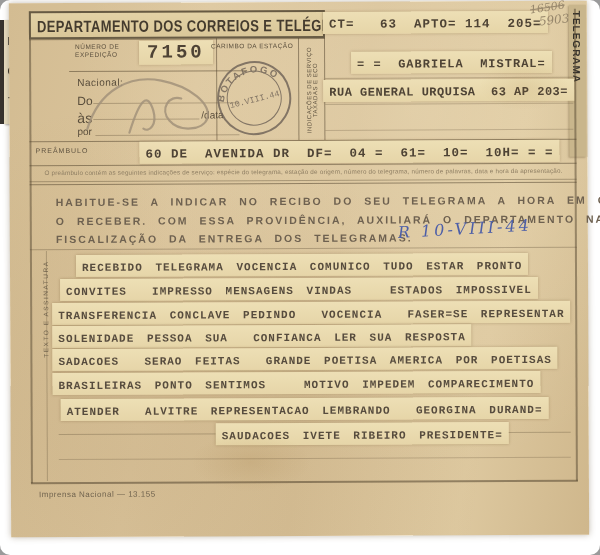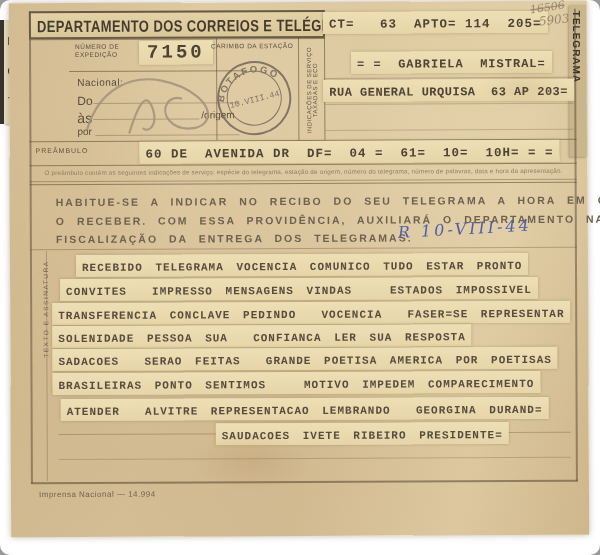--- a/index.html
+++ b/index.html
@@ -82,21 +82,21 @@
       <div class="formlabel" style="position:absolute;left:6px;top:4px;width:58px;font-size:6.5px;line-height:8px;text-transform:uppercase;">NÚMERO DE EXPEDIÇÃO</div>
       <div class="abs strip" style="left:70px;top:2px;padding:1px 8px;">
         <span class="mono typed" style="font-size:19px;letter-spacing:3px;">7150</span>
       </div>
       <div class="line" style="left:0;top:32px;width:178px;height:1px;"></div>
       <div style="position:absolute;left:8px;top:38px;font-size:10px;color:#5a4e3c;letter-spacing:.5px;">Nacional:</div>
       <div style="position:absolute;left:8px;top:55px;font-size:12px;color:#5a4e3c;">Do</div>
       <div class="line" style="left:24px;top:64px;width:146px;height:1px;opacity:.6;"></div>
       <div style="position:absolute;left:8px;top:71px;font-size:14px;color:#5a4e3c;">às</div>
       <div class="line" style="left:24px;top:80px;width:106px;height:1px;opacity:.6;"></div>
-      <div style="position:absolute;left:132px;top:71px;font-size:10px;color:#5a4e3c;">/origem</div>
+      <div style="position:absolute;left:132px;top:71px;font-size:10px;color:#5a4e3c;">/data</div>
       <div style="position:absolute;left:8px;top:87px;font-size:10px;color:#5a4e3c;">por</div>
       <div class="line" style="left:26px;top:96px;width:144px;height:1px;opacity:.6;"></div>
       <svg width="178" height="70" style="position:absolute;left:0;top:32px;" viewBox="0 0 178 70">
         <path d="M 18,58 C 30,18 62,4 92,10 C 122,16 142,34 138,48 C 134,60 110,62 100,50 C 90,38 100,24 112,28 M 60,62 C 70,30 78,20 84,40 C 88,54 80,62 74,58" fill="none" stroke="#a2927a" stroke-width="2.2" opacity="0.85" stroke-linecap="round"></path>
       </svg>
     </div>
 
     <div class="abs" style="left:198px;top:36px;width:92px;height:102px;border-right:1px solid rgba(84,70,48,.55);box-sizing:border-box;">
       <div class="formlabel" style="position:absolute;left:4px;top:4px;font-size:6.5px;white-space:nowrap;">CARIMBO DA ESTAÇÃO</div>
       <svg width="88" height="88" style="position:absolute;left:2px;top:12px;transform:rotate(-14deg);opacity:.8;" viewBox="0 0 88 88">
@@ -175,18 +175,18 @@
     </div>
     <div class="abs strip" style="left:50px;top:396px;">
       <span class="msg">ATENDER  ALVITRE REPRESENTACAO LEMBRANDO  GEORGINA DURAND=</span>
     </div>
     <div class="line" style="left:48px;top:431px;width:512px;height:1px;opacity:.55;"></div>
     <div class="abs strip" style="left:205px;top:421px;">
       <span class="msg">SAUDACOES IVETE RIBEIRO PRESIDENTE=</span>
     </div>
     <div class="line" style="left:48px;top:456px;width:512px;height:1px;opacity:.45;"></div>
 
-    <div style="position:absolute;left:28px;top:487px;font-size:8px;color:#70634e;letter-spacing:.5px;">Imprensa Nacional — 14.994</div>
+    <div style="position:absolute;left:28px;top:487px;font-size:8px;color:#70634e;letter-spacing:.5px;">Imprensa Nacional — 13.155</div>
 
     <div class="abs" style="left:180px;top:430px;width:120px;height:60px;background:radial-gradient(ellipse,rgba(150,110,50,.15),rgba(0,0,0,0) 70%);"></div>
     <div class="abs" style="left:470px;top:60px;width:90px;height:50px;background:radial-gradient(ellipse,rgba(150,110,50,.12),rgba(0,0,0,0) 70%);"></div>
   </div>
 </div>
 
 </body></html>

